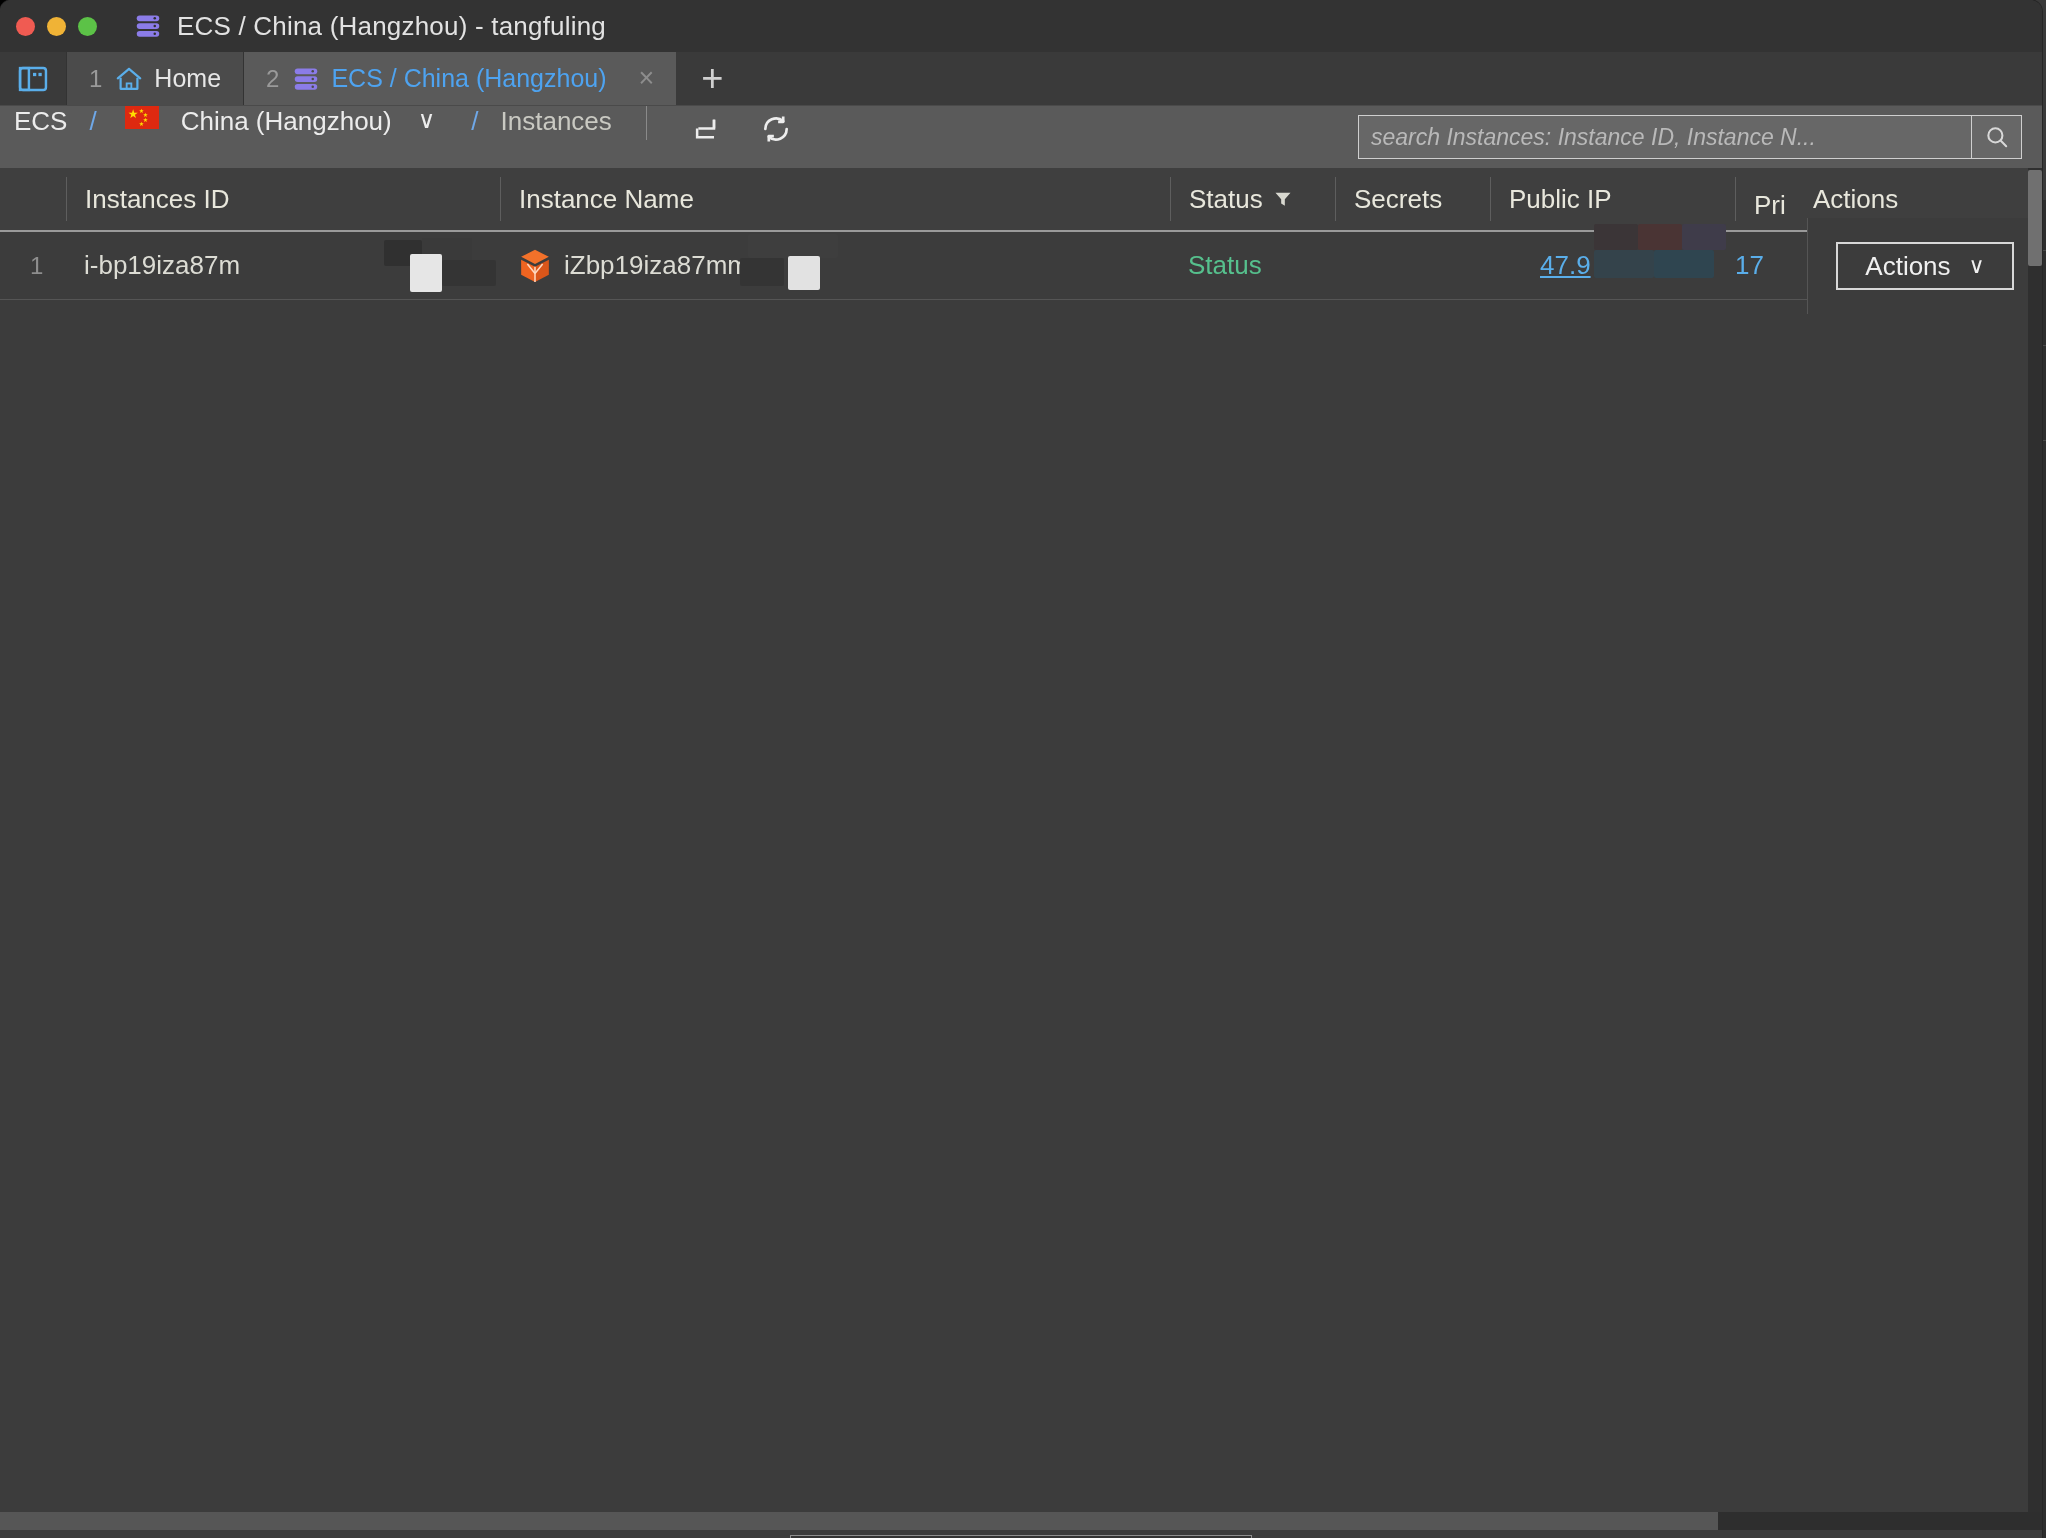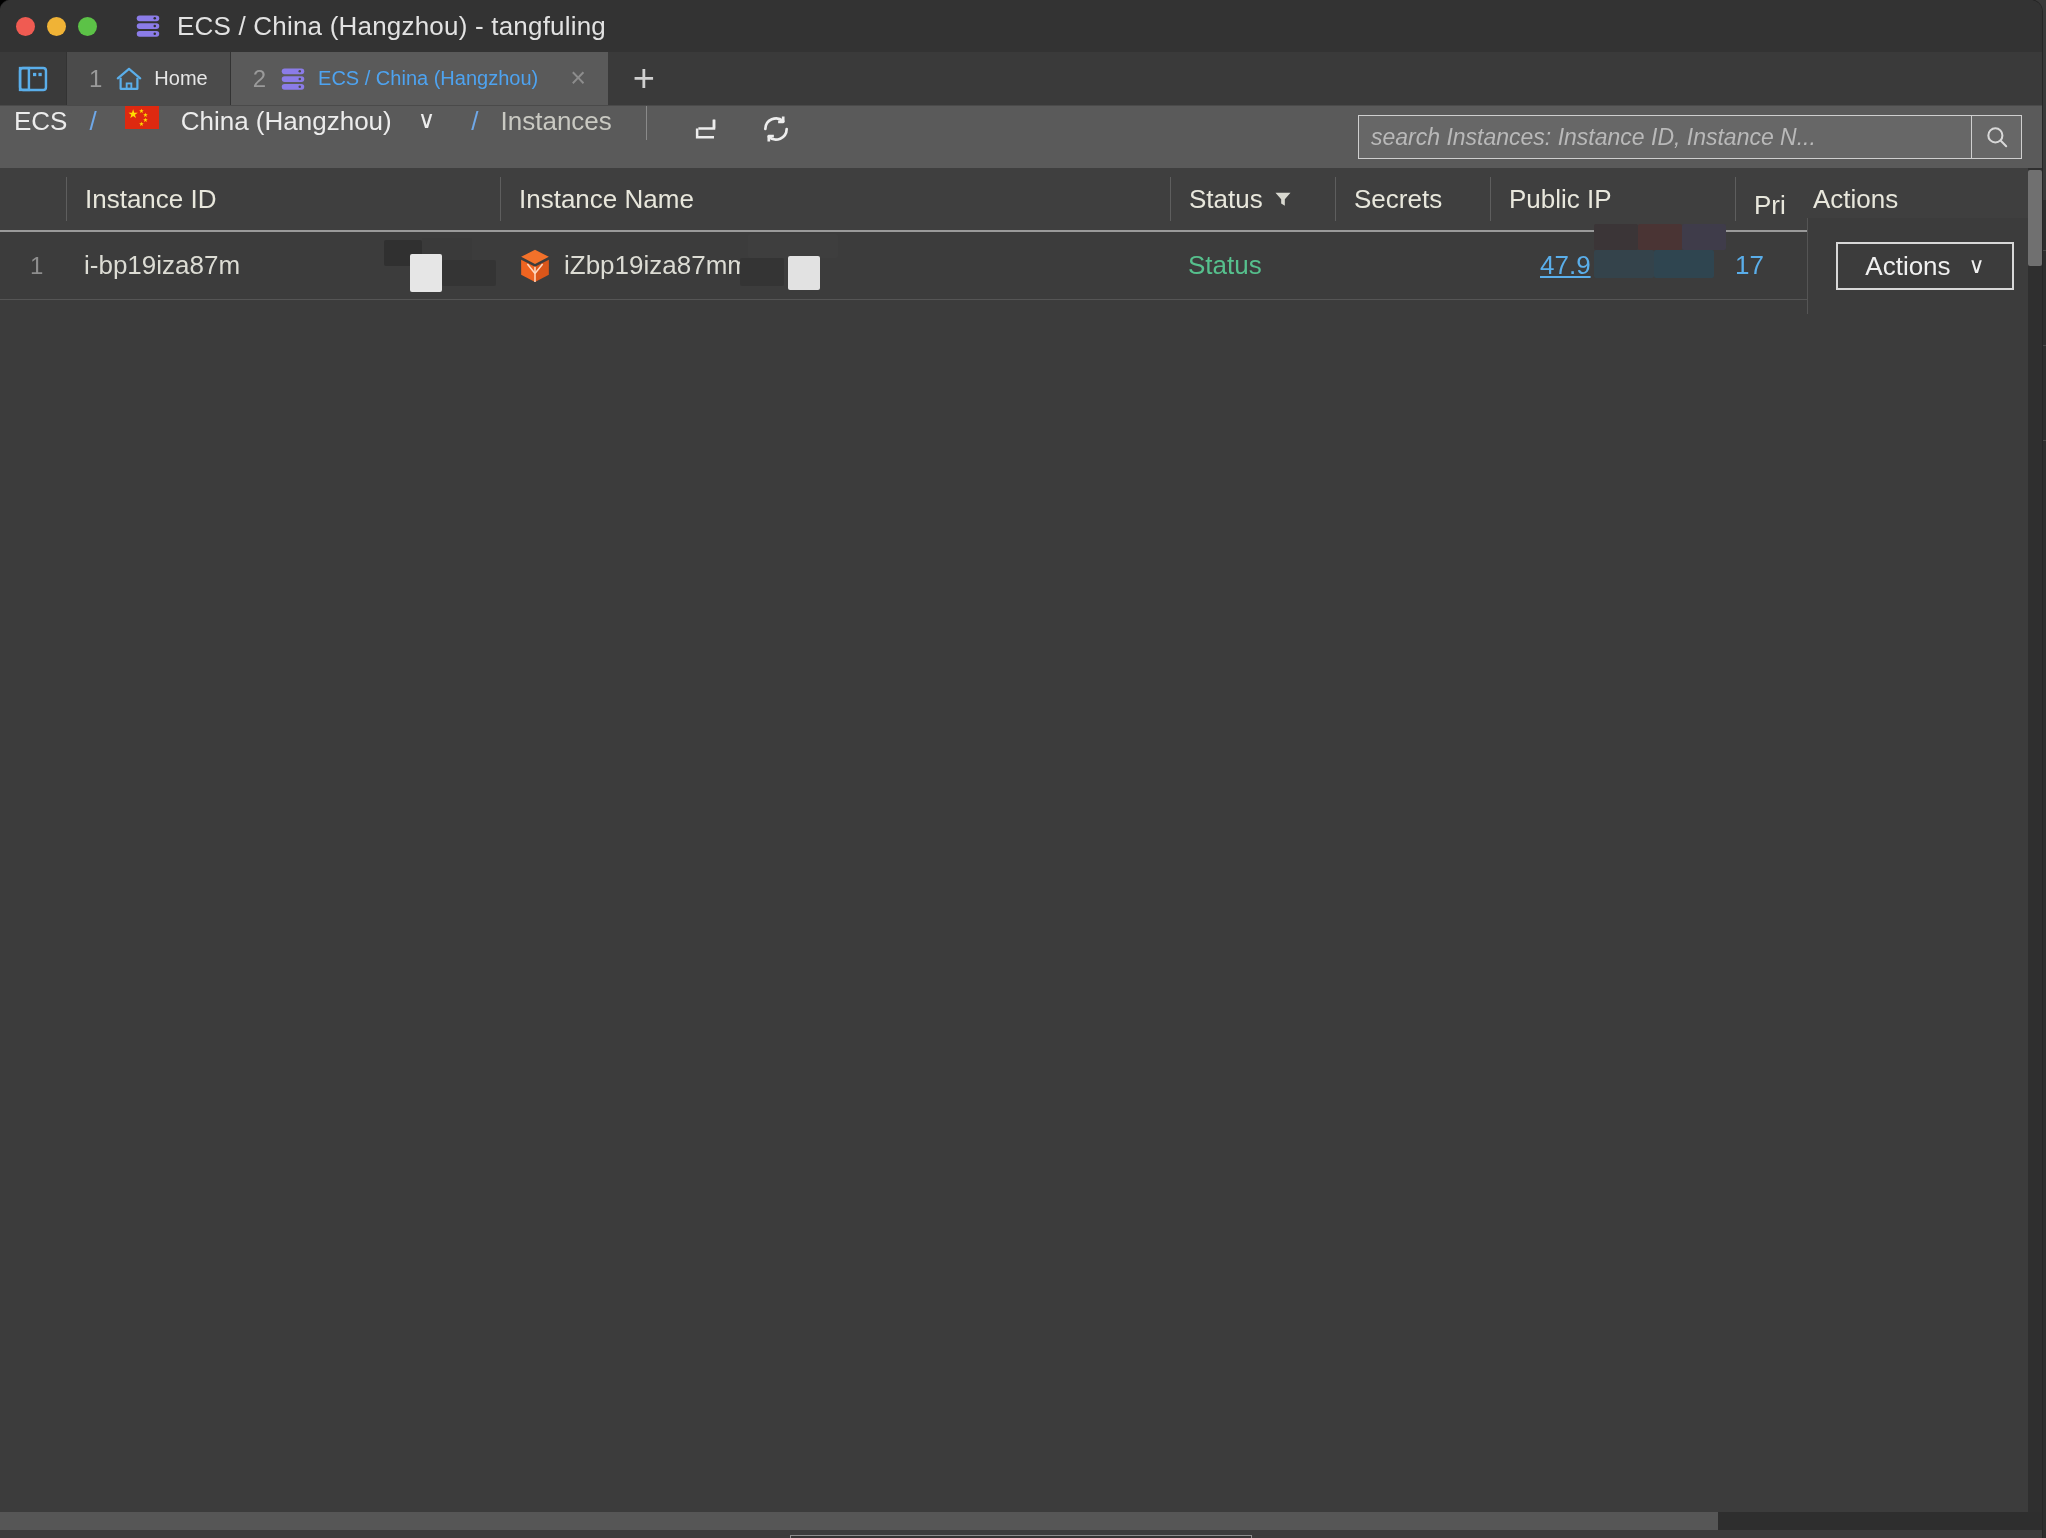--- a/index.html
+++ b/index.html
@@ -110,21 +110,21 @@
     cursor: default;
     white-space: nowrap;
   }
   .tab.inactive { background: #4b4b4b; }
   .tab.active   { background: #5a5a5a; }
   .tab .tab-num {
     font-size: 24px;
     color: #9a9a9a;
     margin-right: 2px;
   }
-  .tab .tab-label { font-size: 20px; color: #e6e6e6; }
+  .tab .tab-label { font-size: 25px; color: #e6e6e6; }
   .tab.active .tab-label { color: #4ea3f0; }
   .tab .tab-close {
     margin-left: 22px;
     font-size: 27px;
     color: #8d8d8d;
     line-height: 1;
   }
   #tab-add {
     width: 72px;
     display: flex;
@@ -491,21 +491,21 @@
           </svg>
         </div>
       </div>
     </div>
 
     <div id="table-area">
 
       <div id="thead">
         <div class="th first col-idx"></div>
         <div class="th col-id">
-          <span>Instance ID</span>
+          <span>Instances ID</span>
         </div>
         <div class="th col-name">
           <span>Instance Name</span>
         </div>
         <div class="th col-status">
           <span>Status</span>
           <span style="display:flex;">
             <svg width="20" height="20" viewBox="0 0 24 24">
               <path d="M3 4.5 H21 L14.2 12.4 V20 L9.8 17.4 V12.4 Z" fill="#d8d8d0"></path>
             </svg>

